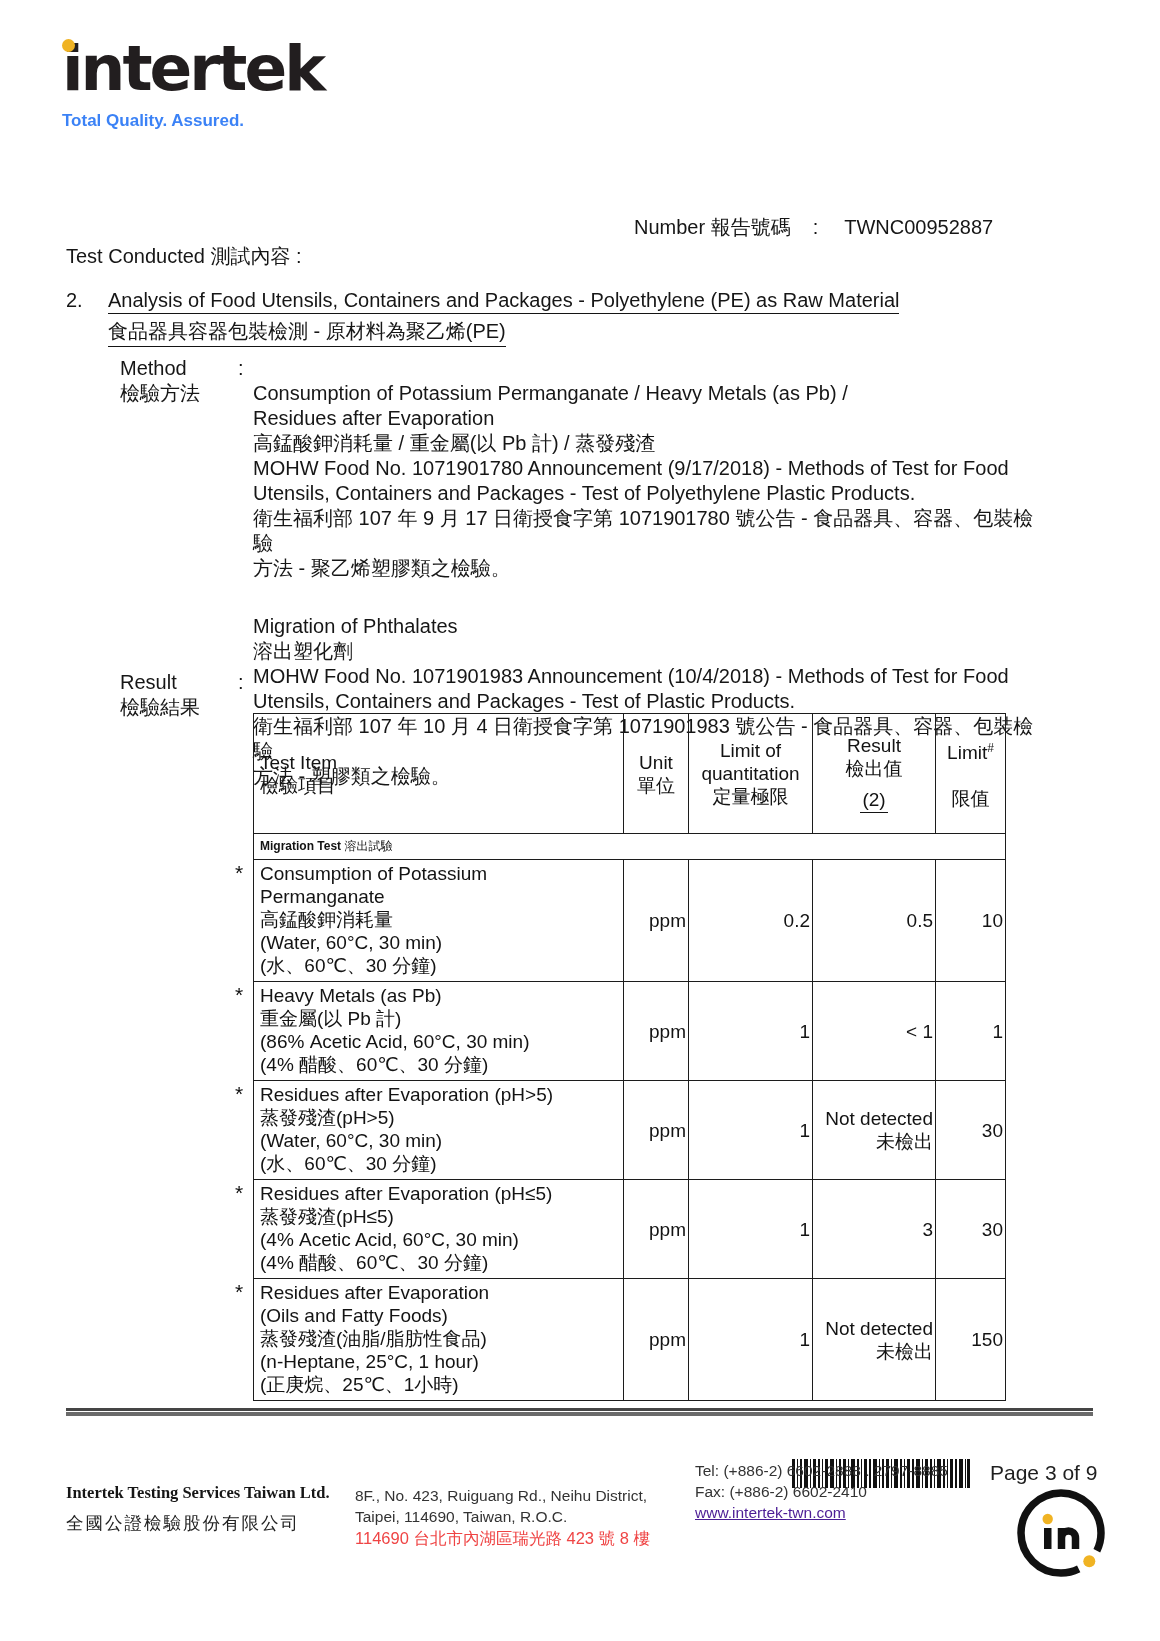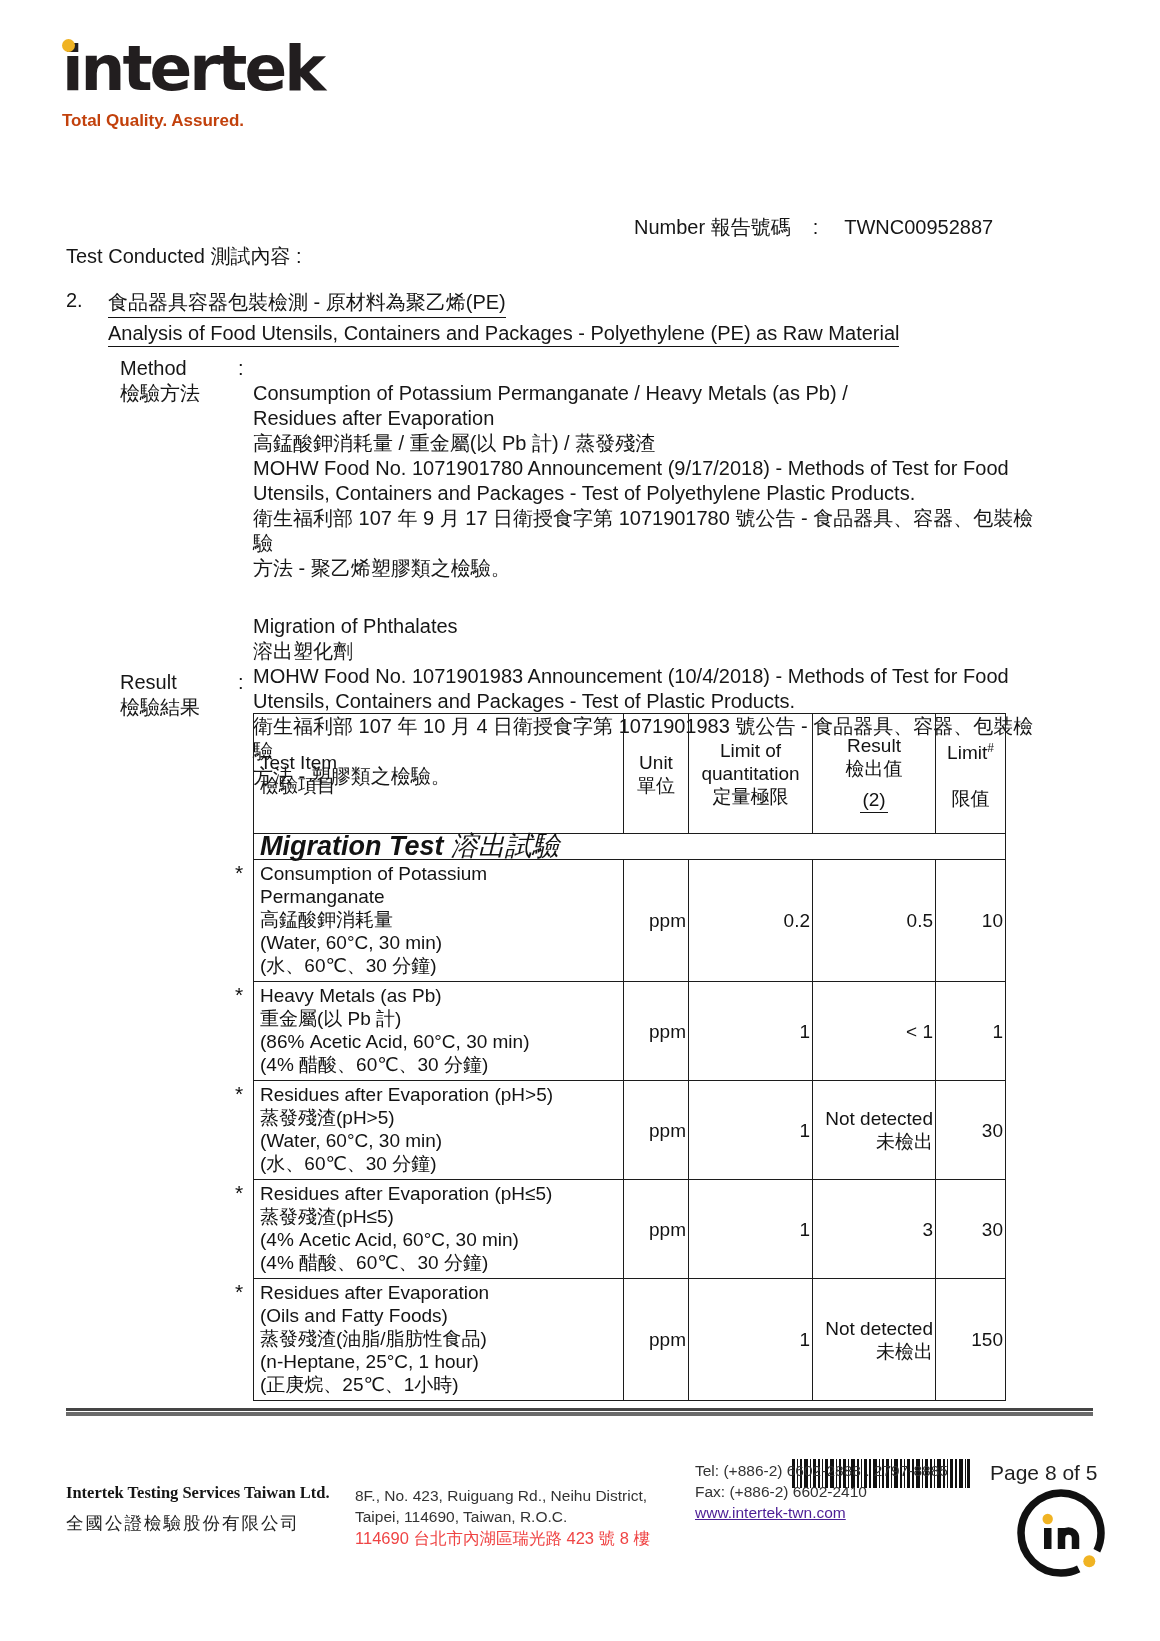--- a/index.html
+++ b/index.html
@@ -15,21 +15,21 @@
   .logo-wrap { position:relative; display:inline-block; }
   .logo-text {
     font-family:"DejaVu Sans","Liberation Sans",sans-serif;
     font-weight:bold; font-size:63px; line-height:66px;
     letter-spacing:-3px; color:#221e1f;
   }
   .logo-dot {
     position:absolute; left:0px; top:3px; width:13px; height:13px;
     border-radius:50%; background:#F0B323;
   }
-  .tagline { margin-top:9px; font-weight:bold; font-size:17px; color:#c2410c; }
+  .tagline { margin-top:9px; font-weight:bold; font-size:17px; color:#3b82f6; }
 
   
   .number-row { position:absolute; left:634px; top:214px; font-size:20px; white-space:nowrap; }
   .number-row .colon { margin:0 26px 0 22px; }
   .test-conducted { position:absolute; left:66px; top:243px; font-size:20px; }
 
   
   .section-heading { position:absolute; left:66px; top:289px; display:flex; font-size:20px; }
   .section-number { width:42px; }
   .section-titles .u {
@@ -49,21 +49,21 @@
   table.result { width:752px; border-collapse:collapse; table-layout:fixed;
     font-size:19px; line-height:23px; color:#131313; }
   table.result th, table.result td { border:1.5px solid #1c1c1c; }
   th { font-weight:normal; }
   th.h-item { text-align:left; vertical-align:middle; padding:4px 6px; height:90px; white-space:pre-line; }
   th.h-mid  { text-align:center; vertical-align:middle; white-space:pre-line; }
   th.h-result { text-align:center; vertical-align:middle; }
   .result-note { display:inline-block; margin-top:8px; border-bottom:1.6px solid #141414; padding:0 2px 1px; }
   .h-res-main { white-space:pre-line; }
   sup.hash { font-size:12px; vertical-align:super; }
-  td.sec { padding:1px 6px; font-size:27px;font-style:italic; }
+  td.sec { padding:1px 6px; font-size:12px; }
   td.sec .sec-en { font-weight:bold; }
   td.item { vertical-align:top; padding:2px 6px 4px; white-space:pre-line; position:relative; }
   td.val  { text-align:right; vertical-align:middle; white-space:pre-line; padding:2px; }
   .star { position:absolute; left:-19px; top:1px; font-size:21px; color:#111; }
 
   
   .footer-rule { position:absolute; left:66px; top:1408px; width:1027px; height:8px;
     background:linear-gradient(#454545 0 3px, #ffffff 3px 4.5px, #6a6a6a 4.5px 8px); }
   .barcode { position:absolute; left:792px; top:1459px; }
   .page-num { position:absolute; left:990px; top:1461px; font-size:21px; color:#1f1f1f; }
@@ -91,22 +91,22 @@
 
   <div class="number-row">
     <span>Number 報告號碼</span><span class="colon">:</span><span>TWNC00952887</span>
   </div>
 
   <div class="test-conducted">Test Conducted 測試內容 :</div>
 
   <div class="section-heading">
     <div class="section-number">2.</div>
     <div class="section-titles">
+      <div><span class="u">Analysis of Food Utensils, Containers and Packages - Polyethylene (PE) as Raw Material</span></div>
       <div><span class="u">食品器具容器包裝檢測 - 原材料為聚乙烯(PE)</span></div>
-      <div><span class="u">Analysis of Food Utensils, Containers and Packages - Polyethylene (PE) as Raw Material</span></div>
     </div>
   </div>
 
   <div class="hang-label" style="top:356px">
     <div>Method</div>
     <div>檢驗方法</div>
   </div>
   <div class="hang-colon" style="top:356px">:</div>
   <div class="method-content">
     <div class="blk1">Consumption of Potassium Permanganate / Heavy Metals (as Pb) /
@@ -262,21 +262,21 @@
         <rect x="151" width="2" height="29"></rect>
         <rect x="155" width="1" height="29"></rect>
         <rect x="158" width="3" height="29"></rect>
         <rect x="163" width="2" height="29"></rect>
         <rect x="167" width="4" height="29"></rect>
         <rect x="173" width="1" height="29"></rect>
         <rect x="175" width="3" height="29"></rect>
     </g>
   </svg>
 
-  <div class="page-num">Page 8 of 5</div>
+  <div class="page-num">Page 3 of 9</div>
 
   <div class="f-col1">
     <div class="f-company-en">Intertek Testing Services Taiwan Ltd.</div>
     <div class="f-company-zh">全國公證檢驗股份有限公司</div>
   </div>
 
   <div class="f-col2">
     <div>8F., No. 423, Ruiguang Rd., Neihu District,</div>
     <div>Taipei, 114690, Taiwan, R.O.C.</div>
     <div class="zh-addr">114690 台北市內湖區瑞光路 423 號 8 樓</div>

